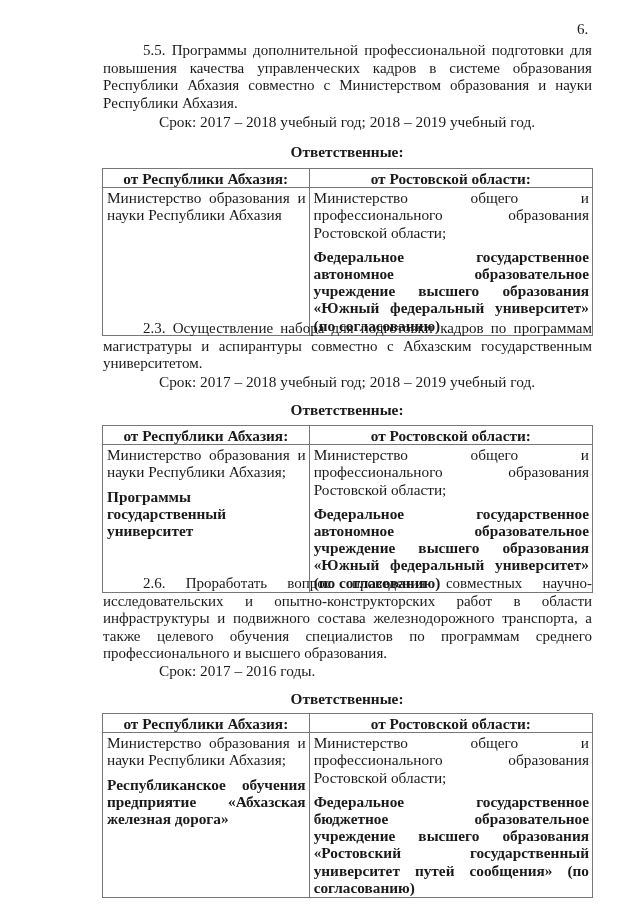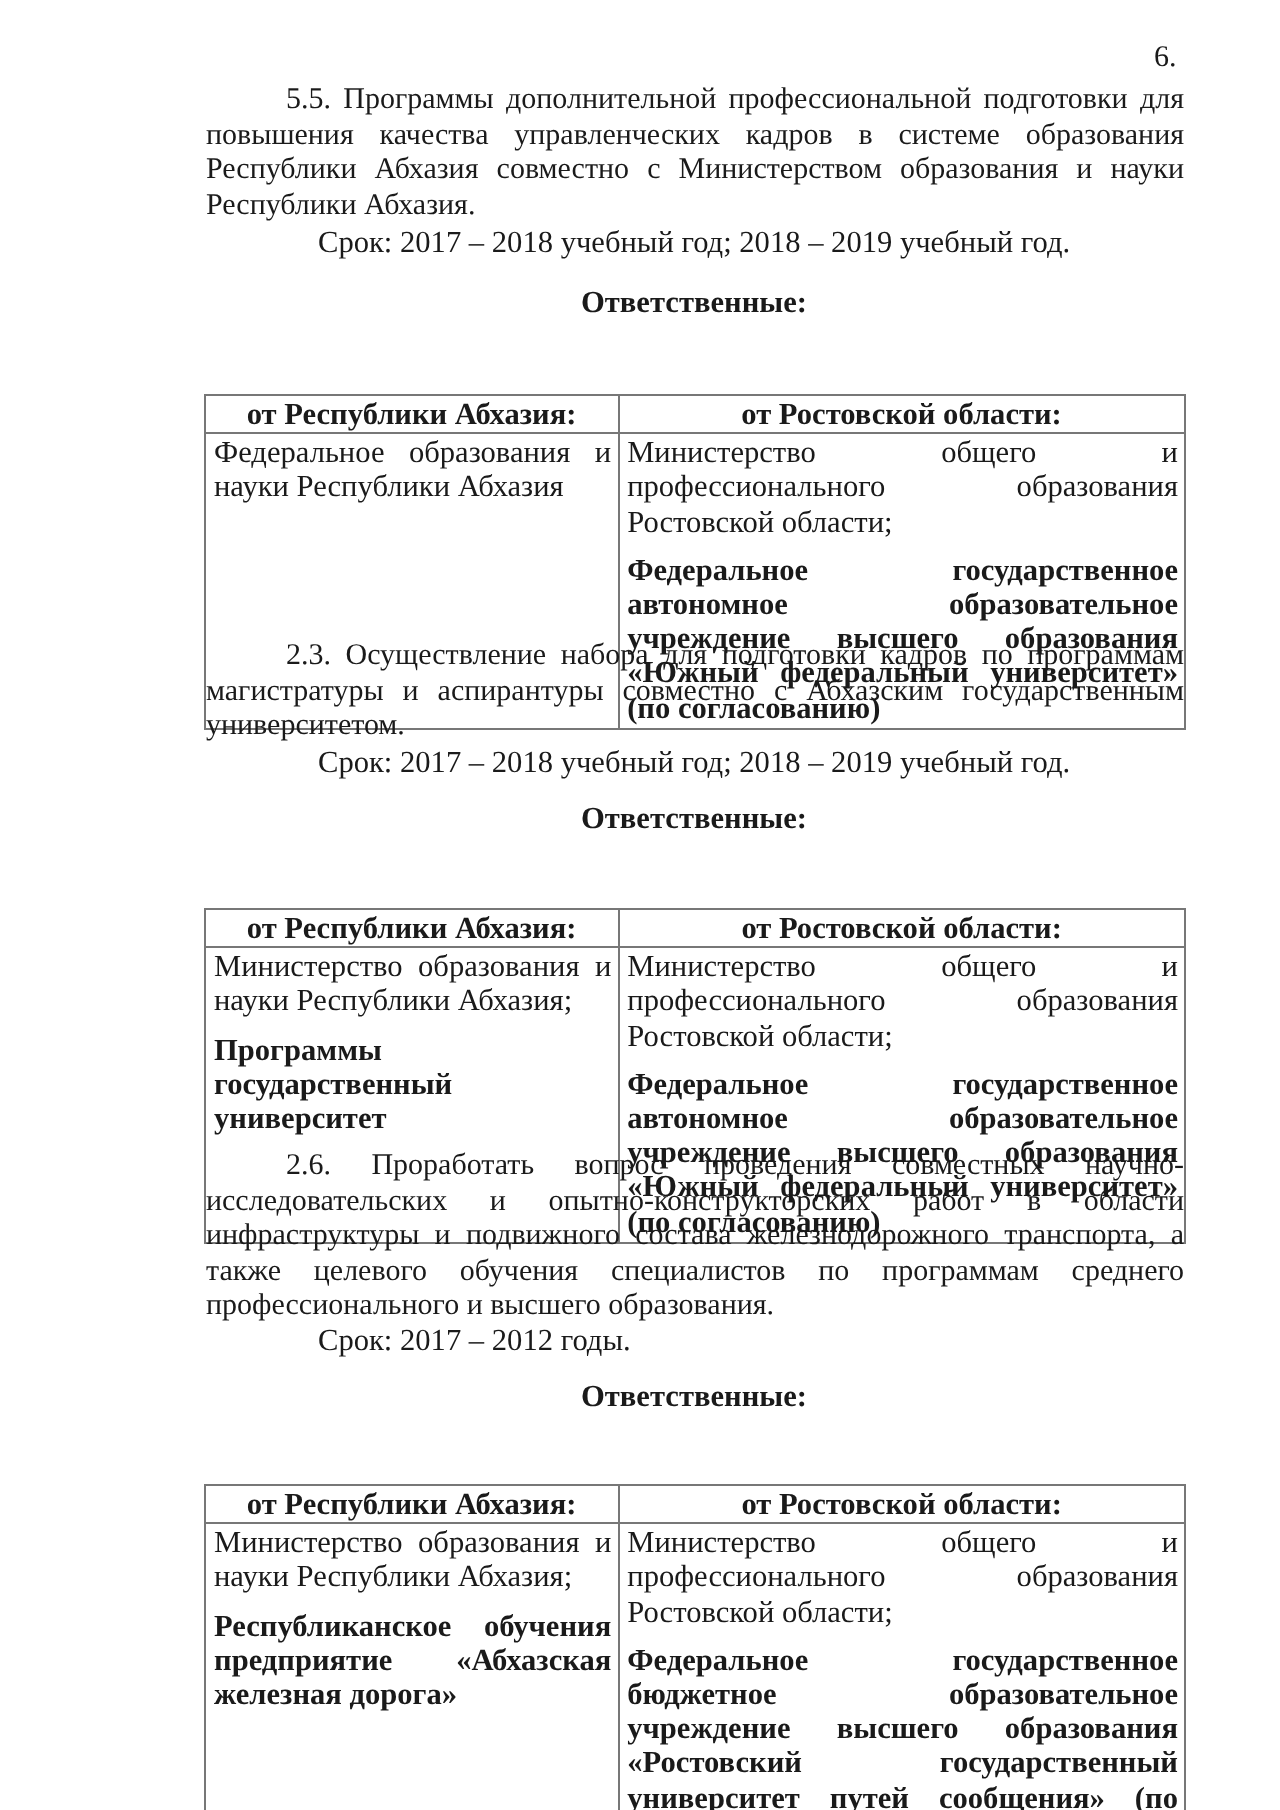--- a/index.html
+++ b/index.html
@@ -10,21 +10,21 @@
   .page-num { position: absolute; top: 21px; left: 577px; font-size: 15px; }
   .para {
     position: absolute; left: 103px; width: 489px; font-size: 15px; line-height: 17.5px;
     text-align: justify; text-align-last: left; margin: 0;
   }
   .para .indent { display: inline-block; width: 40px; }
   .term { position: absolute; left: 143px; font-size: 15.3px; line-height: 17.5px; margin-left: 16px; }
   .resp { position: absolute; left: 0; width: 694px; text-align: center; font-weight: bold; font-size: 15.3px; }
   table.resp-table {
     position: absolute; left: 102px; width: 491px; border-collapse: collapse;
-    font-size: 15.3px; line-height: 17.2px; margin-top: 29px;
+    font-size: 15.3px; line-height: 17.2px;
   }
   table.resp-table th, table.resp-table td { border: 1px solid #777; vertical-align: top; padding: 1px 3px 1px 4px; }
   table.resp-table th { font-weight: bold; text-align: center; padding: 1px 3px 0 3px; }
   table.resp-table col.c1 { width: 207px; }
   table.resp-table col.c2 { width: 284px; }
   .cell-p { margin: 0; text-align: justify; text-align-last: left; }
   .cell-p + .cell-p { margin-top: 7px; font-weight: bold; }
 </style>
 </head>
 <body>
@@ -39,21 +39,21 @@
       <col class="c1">
       <col class="c2">
     </colgroup>
   <tbody>
       <tr>
     <th>от Республики Абхазия:</th>
     <th>от Ростовской области:</th>
   </tr>
   <tr>
     <td>
-      <p class="cell-p" style="height:115px;">Федеральное образования и науки Республики Абхазия</p>
+      <p class="cell-p" style="height:115px;">Министерство образования и науки Республики Абхазия</p>
     </td>
     <td>
       <p class="cell-p">Министерство общего и профессионального образования Ростовской области;</p>
       <p class="cell-p">Федеральное государственное автономное образовательное учреждение высшего образования «Южный федеральный университет» (по согласованию)</p>
     </td>
   </tr>
 </tbody>
   </table>
 
 <p class="para" style="top:320px;"><span class="indent"></span><span>2.3. Осуществление набора для подготовки кадров по программам магистратуры и аспирантуры совместно с Абхазским государственным университетом.</span></p>
@@ -76,21 +76,21 @@
     </td>
     <td>
       <p class="cell-p">Министерство общего и профессионального образования Ростовской области;</p>
       <p class="cell-p">Федеральное государственное автономное образовательное учреждение высшего образования «Южный федеральный университет» (по согласованию)</p>
     </td>
   </tr>
 </tbody>
   </table>
 
 <p class="para" style="top:575px;"><span class="indent"></span><span>2.6. Проработать вопрос проведения совместных научно-исследовательских и опытно-конструкторских работ в области инфраструктуры и подвижного состава железнодорожного транспорта, а также целевого обучения специалистов по программам среднего профессионального и высшего образования.</span></p>
-<div class="term" style="top:662px;">Срок: 2017 – 2012 годы.</div>
+<div class="term" style="top:662px;">Срок: 2017 – 2016 годы.</div>
 <div class="resp" style="top:690px;">Ответственные:</div>
 <table class="resp-table" style="top:713px;">
   <colgroup>
       <col class="c1">
       <col class="c2">
     </colgroup>
   <tbody>
       <tr>
     <th>от Республики Абхазия:</th>
     <th>от Ростовской области:</th>

